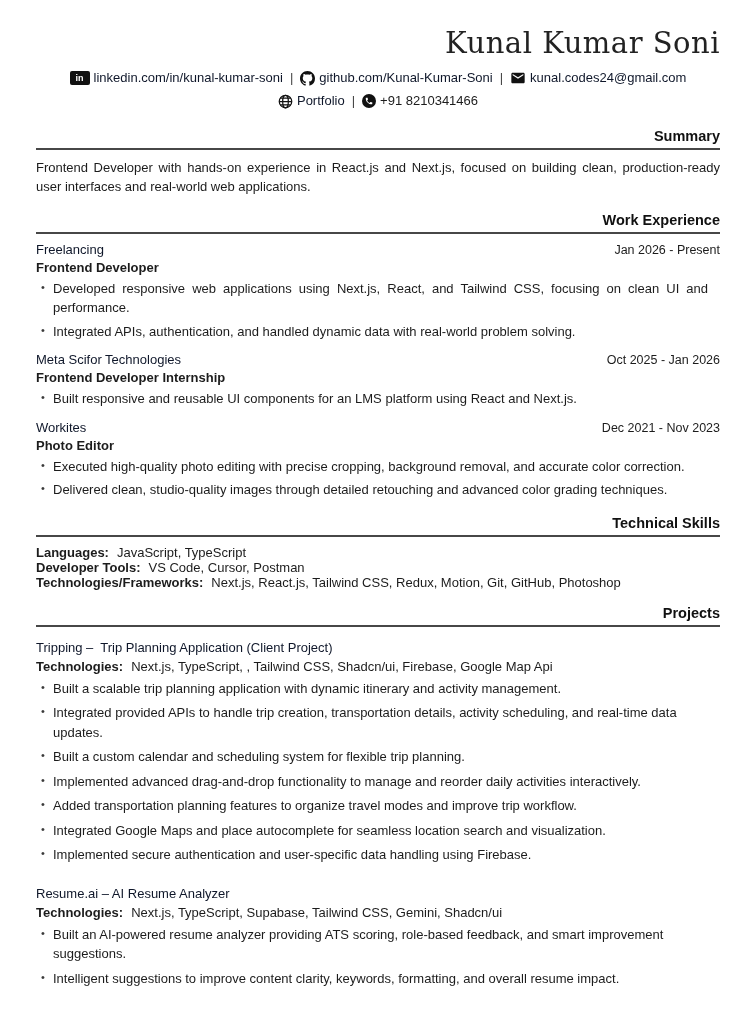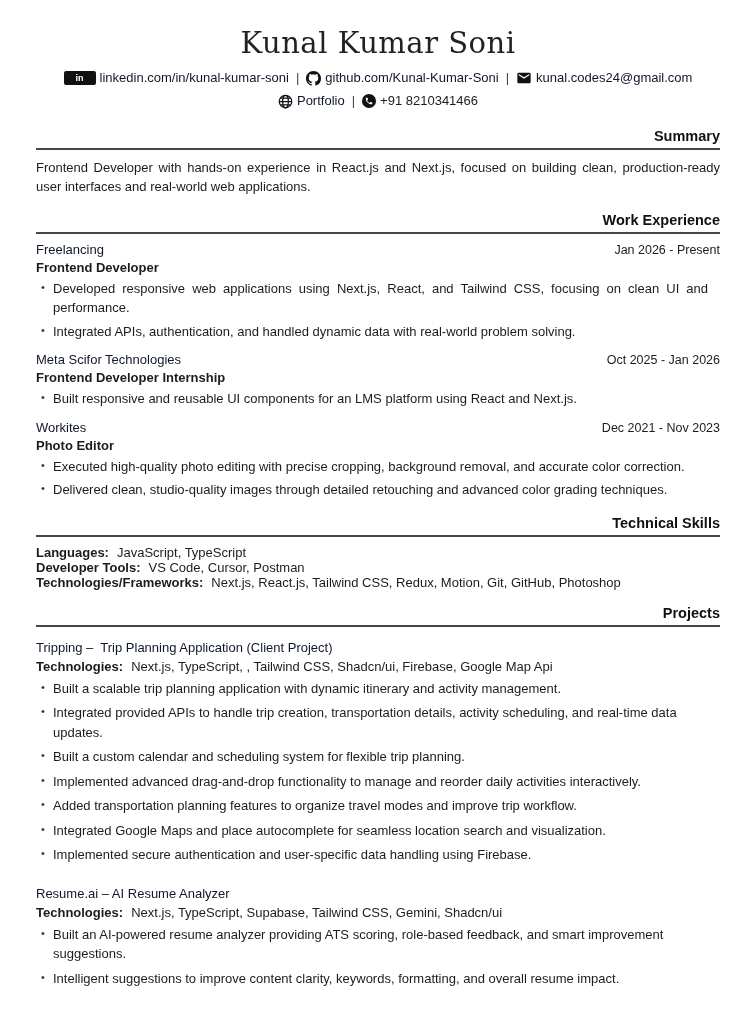--- a/index.html
+++ b/index.html
@@ -6,36 +6,36 @@
   body {
     width:755px; height:1023px; background:#ffffff; overflow:hidden;
     font-family:"Liberation Sans", sans-serif; color:#1c1c1c;
     -webkit-font-smoothing:antialiased;
   }
   .page { padding:26px 35px 0 36px; }
 
   
   .name {
     font-family:"DejaVu Serif", serif; font-weight:500;
-    font-size:29px; text-align:center; margin:0 0 9px 0; color:#222;
+    font-size:29px; text-align:right; margin:0 0 9px 0; color:#222;
     letter-spacing:0.5px;
   }
   .contact-row {
     text-align:center; font-size:13px; margin:4px 0 0 0; line-height:1.45;
     display:flex; justify-content:center; align-items:center; gap:7px;
   }
   .contact-item { display:inline-flex; align-items:center; gap:4px; }
   a.lnk { color:#0f172a; text-decoration:none; cursor:pointer; }
   .sep { color:#444; }
   .plain { color:#1c1c1c; }
 
   .icn { display:inline-flex; align-items:center; justify-content:center; flex:0 0 auto; }
   .icn svg { display:block; }
   .li-badge {
-    width:32px; height:14px; background:#111; color:#fff; border-radius:2px;
+    width:20px; height:14px; background:#111; color:#fff; border-radius:2px;
     font-size:9px; font-weight:bold; line-height:1;
   }
 
   
   .sec { margin-top:15px; }
   .sec-head {
     font-size:14.5px; font-weight:bold; color:#111;
     padding-bottom:4px; border-bottom:2px solid #474747; margin:0 0 8px 0;text-align:right;
   }
   .body-txt { font-size:13px; line-height:1.5; }

